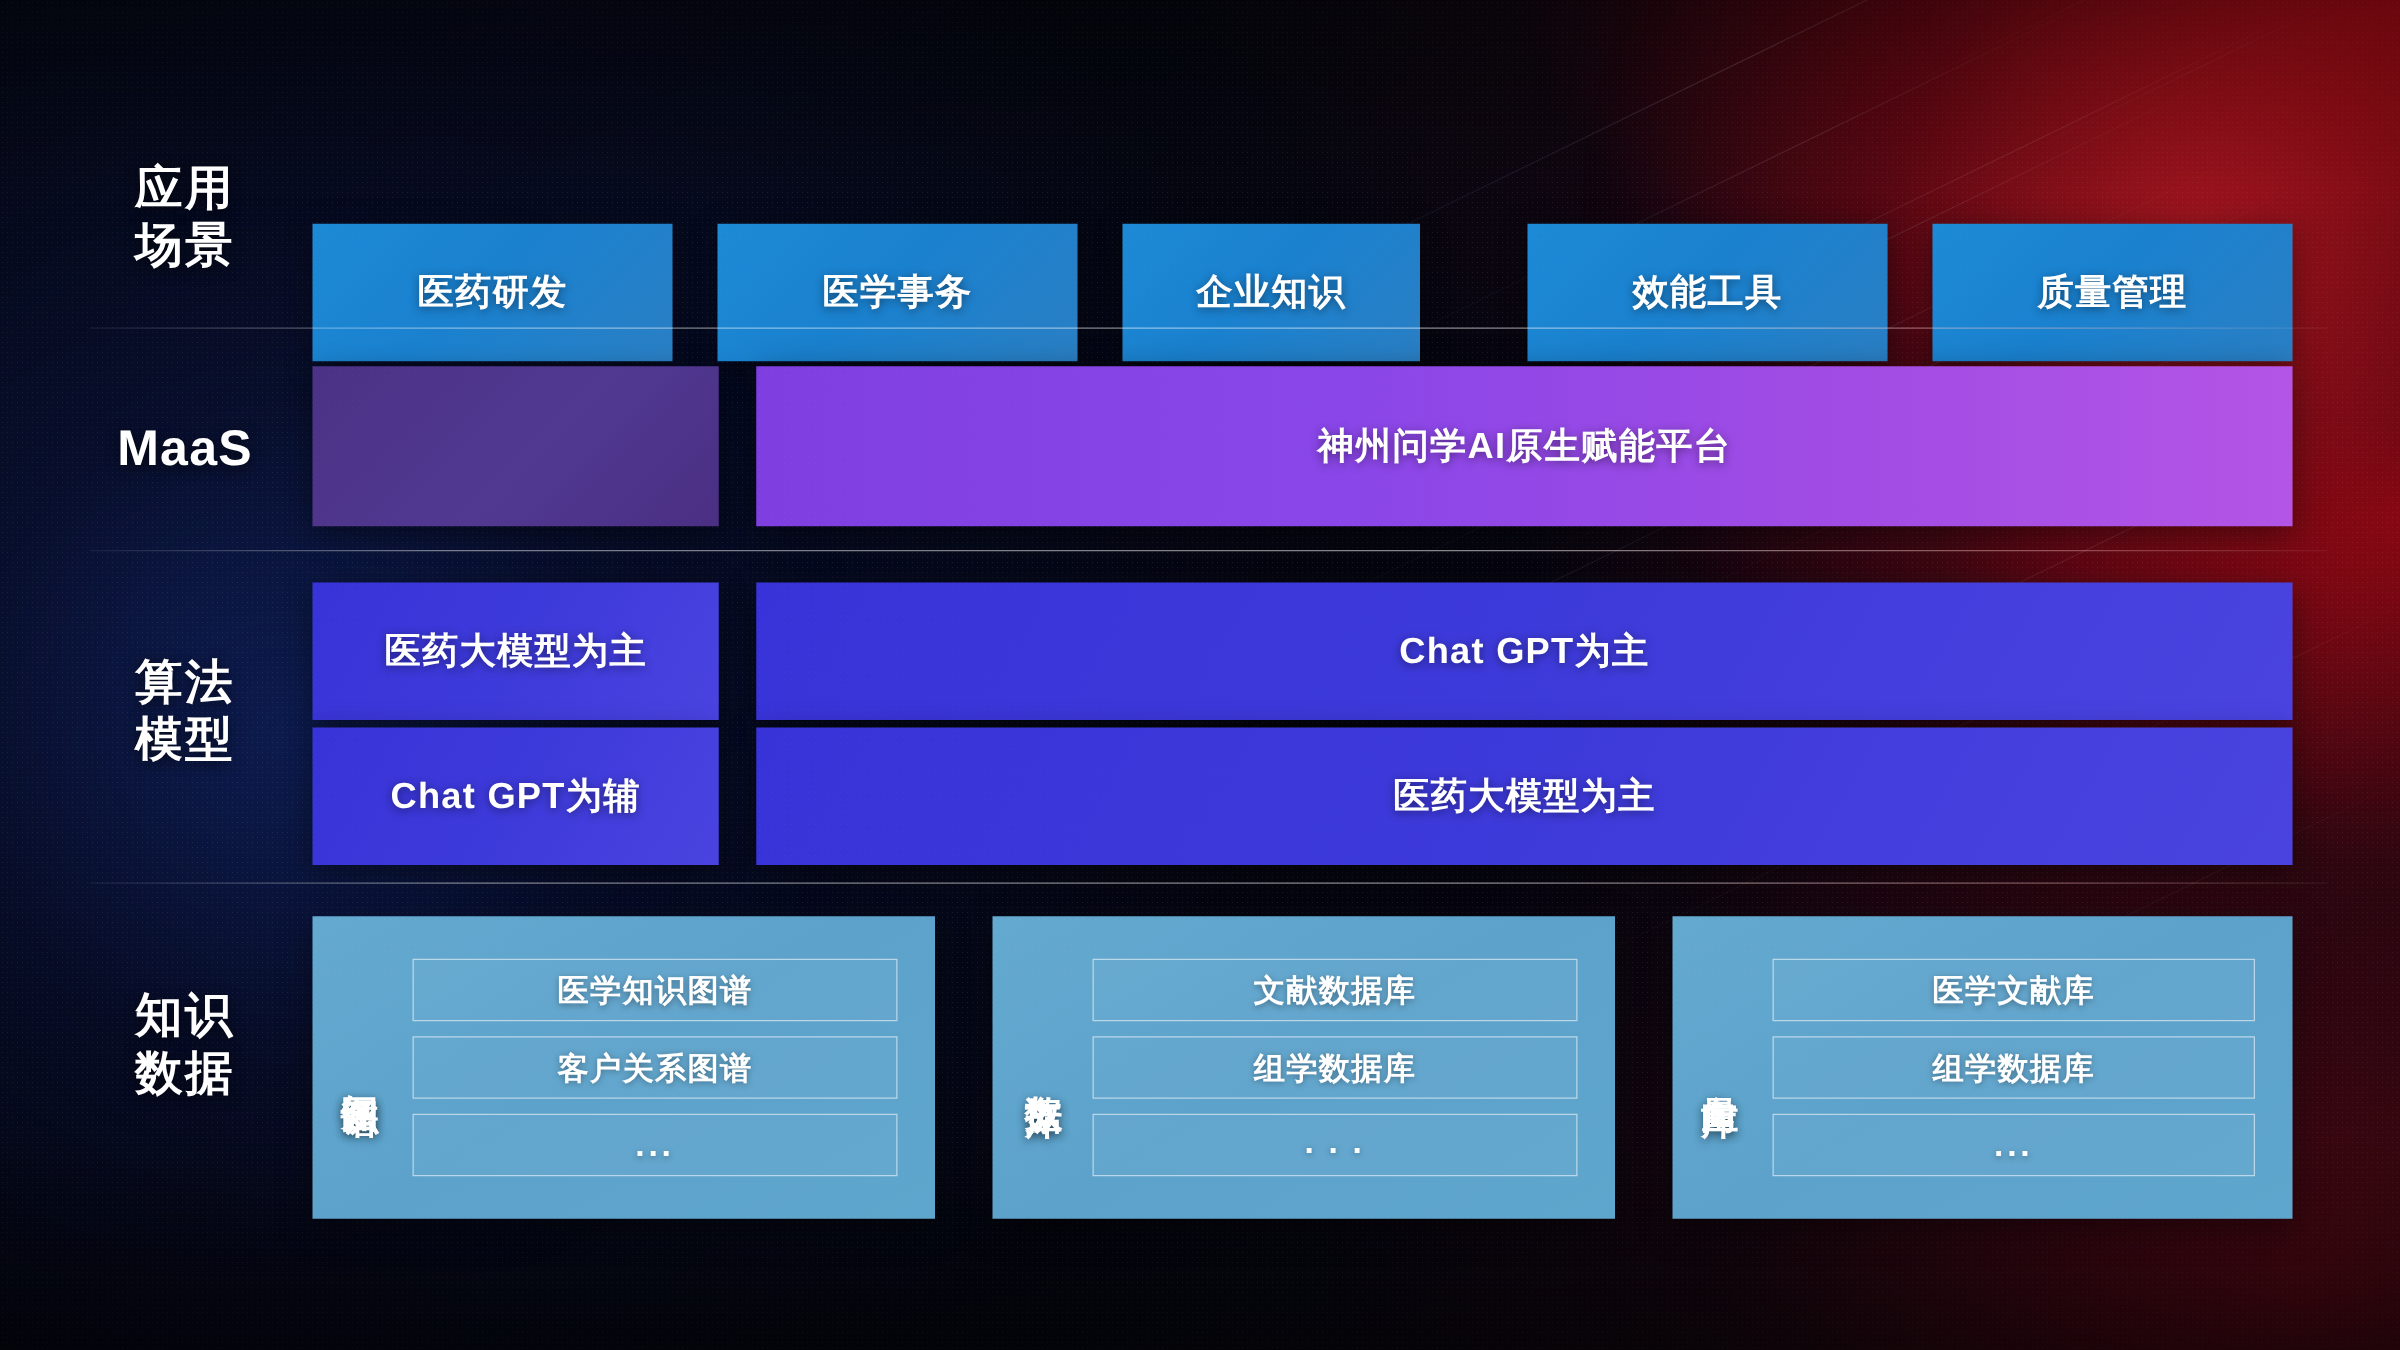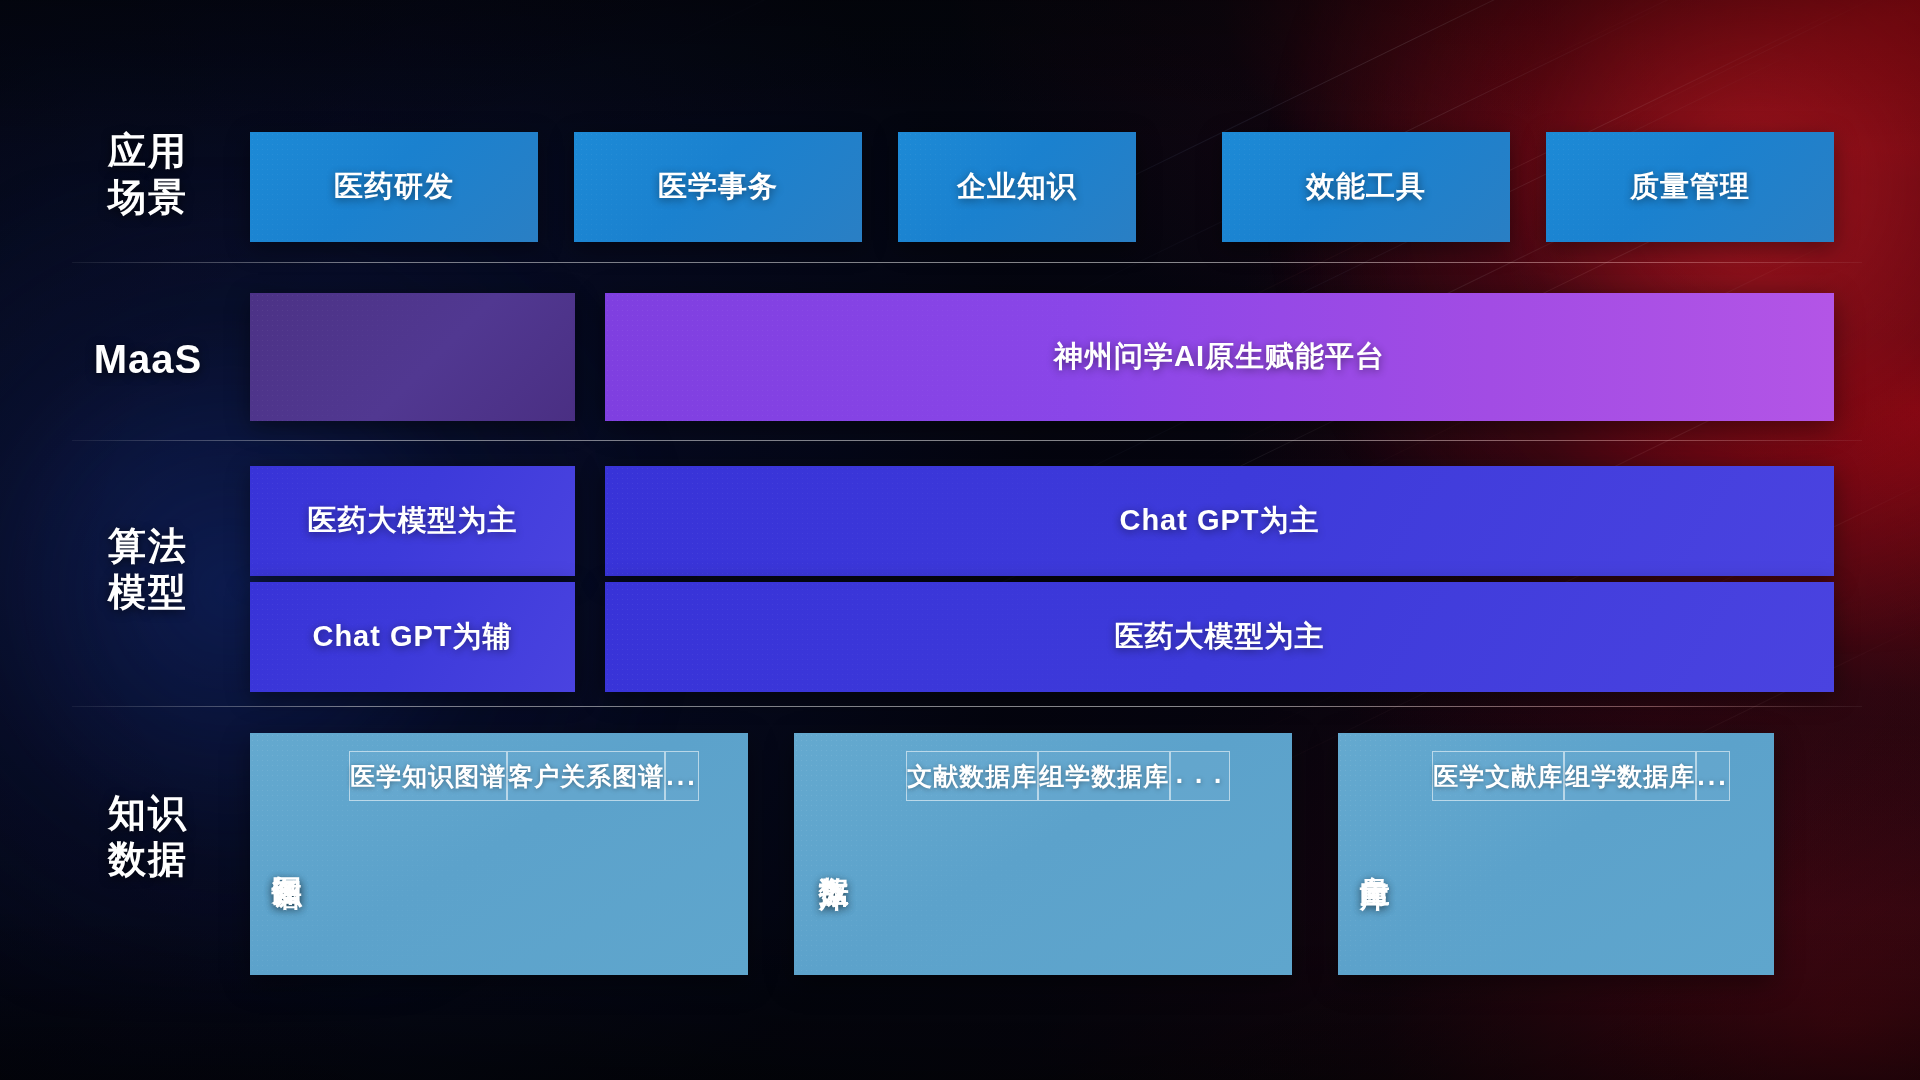--- a/index.html
+++ b/index.html
@@ -89,20 +89,21 @@
     mask-image:linear-gradient(120deg, rgba(0,0,0,1) 0%, rgba(0,0,0,0) 58%);
     -webkit-mask-image:linear-gradient(120deg, rgba(0,0,0,1) 0%, rgba(0,0,0,0) 58%);
   }
   .card > span { position:relative; z-index:2; }
 
   
   .card.app {
     background:linear-gradient(135deg, #1d8ad6 0%, #1a81cf 45%, #2a7fc4 100%);
     font-size:29px; letter-spacing:1px;
     box-shadow:0 6px 22px rgba(0,0,0,0.40);
+    margin-top:47px;
   }
 
   
   .card.maas-left {
     background:linear-gradient(135deg, #4c3286 0%, #513891 55%, #4a2f83 100%);
     font-size:29px; letter-spacing:1px;
     box-shadow:0 6px 22px rgba(0,0,0,0.42);
   }
   .card.maas-right {
     background:linear-gradient(90deg, #7f3fe0 0%, #8a46e8 38%, #a24ce4 72%, #b355e6 100%);
@@ -140,22 +141,22 @@
     line-height:1.18; letter-spacing:1px;
     text-align:center;
     writing-mode:vertical-rl;
     text-orientation:upright;
     padding:6px 0;
     text-shadow:0 2px 8px rgba(0,0,0,0.35);
   }
   .kitems {
     position:relative; z-index:2;
     flex:1;
-    display:flex; flex-direction:row; justify-content:center;
-    gap:0;
+    display:flex; flex-direction:column; justify-content:center;
+    gap:12px;
     padding:18px 30px 18px 6px;
   }
   .kitem {
     height:50px;
     border:1px solid rgba(255,255,255,0.55);
     display:flex; align-items:center; justify-content:center;
     color:#ffffff; font-weight:700; font-size:25px; letter-spacing:1px;
     background:rgba(255,255,255,0.045);
     text-shadow:0 1px 5px rgba(0,0,0,0.35);
   }
@@ -269,21 +270,21 @@
   <div class="kgroup" style="left:794px; top:733px; width:498px; height:242px;font-family:Liberation Mono, monospace;">
     <div class="sheen"></div>
     <div class="kgroup-title">数据库</div>
     <div class="kitems">
       <div class="kitem">文献数据库</div>
       <div class="kitem">组学数据库</div>
       <div class="kitem ellipsis">...</div>
     </div>
   </div>
 
-  <div class="kgroup" style="left:1338px; top:733px; width:436px; height:242px;">
+  <div class="kgroup" style="left:1338px; top:733px; width:496px; height:242px;">
     <div class="sheen"></div>
     <div class="kgroup-title">向量库</div>
     <div class="kitems">
       <div class="kitem">医学文献库</div>
       <div class="kitem">组学数据库</div>
       <div class="kitem ellipsis">...</div>
     </div>
   </div>
 
 </div>

